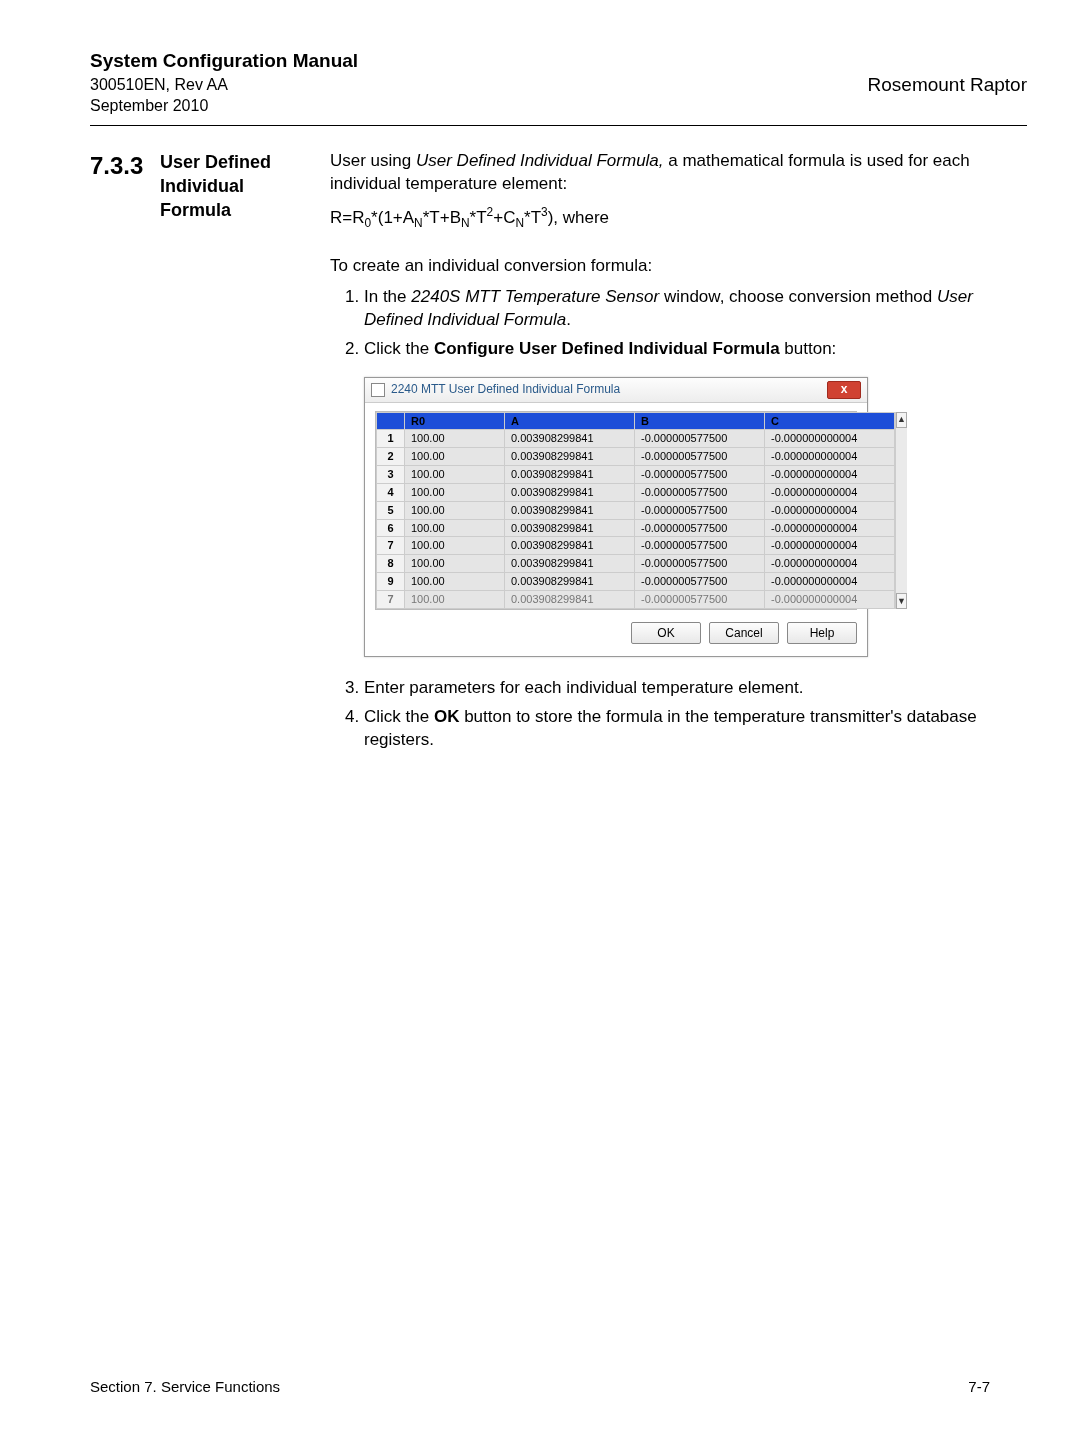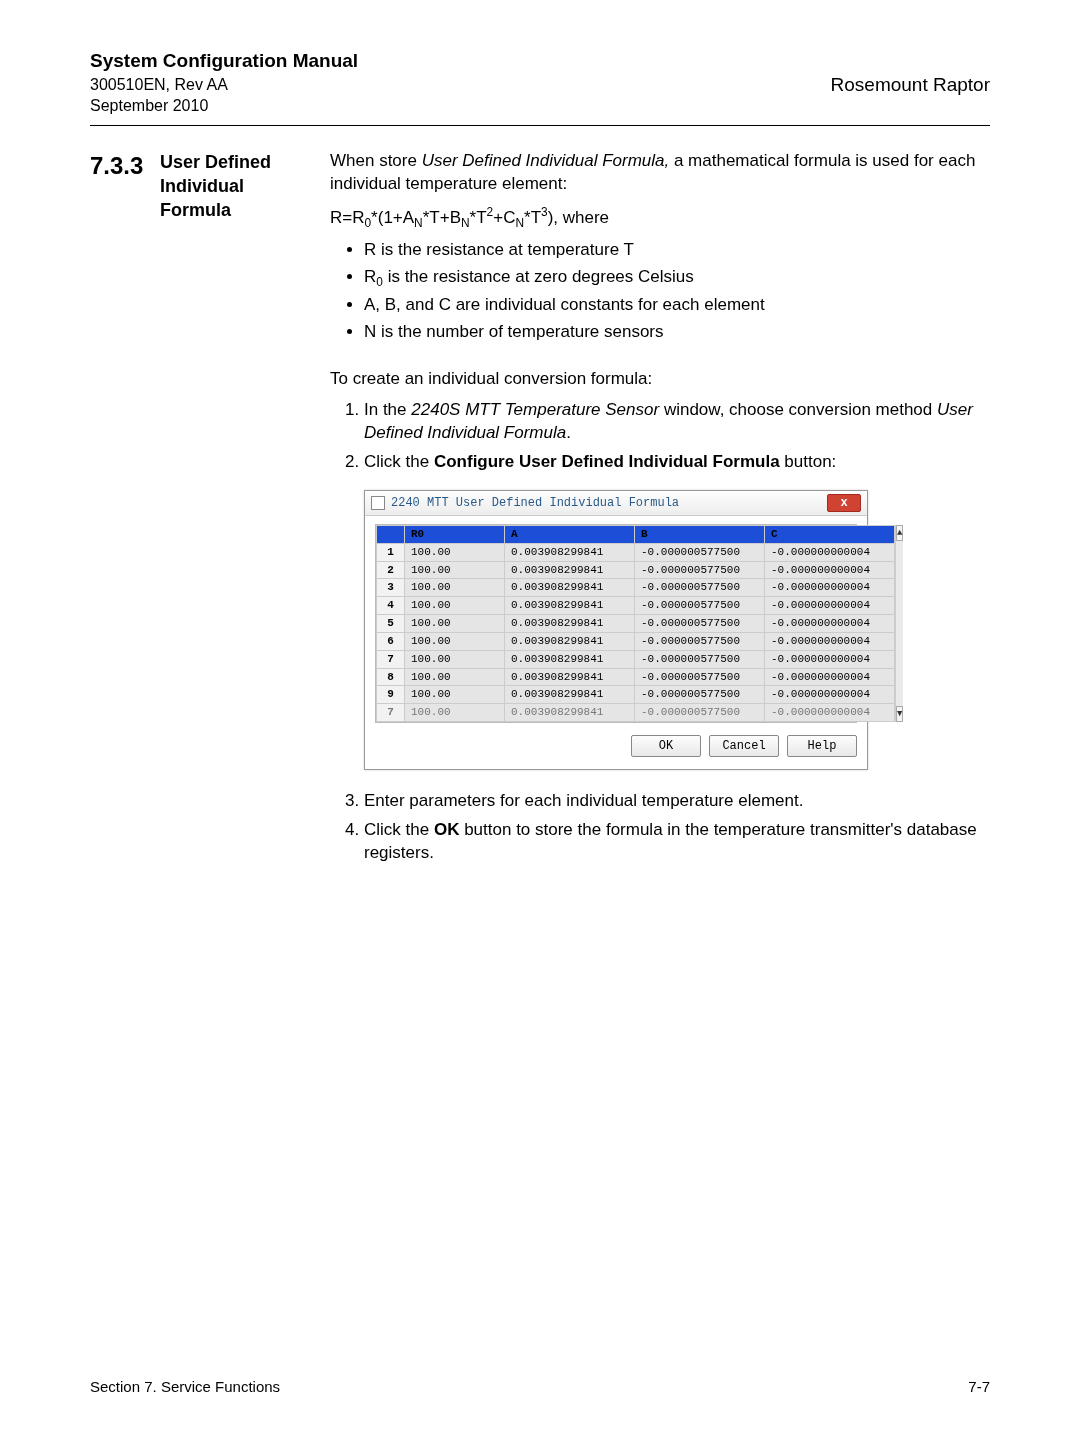--- a/index.html
+++ b/index.html
@@ -8,21 +8,21 @@
     font-family: Arial, Helvetica, sans-serif;
     background: #fff;
     color: #000;
     width: 1080px;
     height: 1437px;
     position: relative;
     font-size: 17px;
     line-height: 1.35;
   }
   .page {
-    padding: 48px 90px 40px 90px;
+    padding: 48px 53px 40px 90px;
   }
   .header-left { float: left; }
   .header-right { float: right; text-align: right; }
   .manual-title { font-weight: bold; font-size: 19px; }
   .doc-id, .doc-date { font-size: 16px; }
   .brand { font-size: 19px; margin-top: 24px; }
   .hr-clear { clear: both; }
   hr.rule { border: none; border-top: 1px solid #000; margin: 8px 0 24px 0; }
   .section-row { display: flex; align-items: flex-start; }
   .sec-num { width: 70px; font-weight: bold; font-size: 24px; flex-shrink: 0; }
@@ -36,21 +36,21 @@
   ol.steps li { margin: 6px 0; }
   .ital { font-style: italic; }
   .bold { font-weight: bold; }
   sub { font-size: 0.7em; vertical-align: sub; }
   sup { font-size: 0.7em; vertical-align: super; }
 
   .dialog-wrap { margin: 14px 0 20px 34px; }
   .dialog {
     border: 1px solid #999;
     width: 504px;
-    font-family: Liberation Mono, monospace;
+    font-family: Liberation Sans, sans-serif;
     font-size: 12px;
     background: #f7f7f7;
     box-shadow: 0 0 2px rgba(0,0,0,0.2);
   }
   .dlg-titlebar {
     display: flex;
     align-items: center;
     justify-content: space-between;
     padding: 3px 6px;
     background: linear-gradient(#fdfdfd,#ededed);
@@ -127,35 +127,27 @@
   </div>
   <div class="hr-clear"></div>
   <hr class="rule">
 
   <div class="section-row">
     <div class="sec-num">7.3.3</div>
     <div class="sec-head">User Defined Individual Formula</div>
     <div class="sec-body">
 
       <p class="para">
-        <span>When store </span><span class="ital">User Defined Individual Formula,</span><span> a mathematical formula is used for each individual temperature element:</span>
+        <span>User using </span><span class="ital">User Defined Individual Formula,</span><span> a mathematical formula is used for each individual temperature element:</span>
       </p>
 
       <p class="formula">
         R=R<sub>0</sub>*(1+A<sub>N</sub>*T+B<sub>N</sub>*T<sup>2</sup>+C<sub>N</sub>*T<sup>3</sup>), where
       </p>
 
-      <ul class="bullets">
-        <li>R is the resistance at temperature T</li>
-        <li>
-          <span>R</span><sub>0</sub><span> is the resistance at zero degrees Celsius</span>
-        </li>
-        <li>A, B, and C are individual constants for each element</li>
-        <li>N is the number of temperature sensors</li>
-      </ul>
 
       <p class="para" style="margin-top:24px">To create an individual conversion formula:</p>
 
       <ol class="steps">
         <li>
           <span>In the </span><span class="ital">2240S MTT Temperature Sensor</span><span> window, choose conversion method </span><span class="ital">User Defined Individual Formula</span><span>.</span>
         </li>
         <li>
           <span>Click the </span><span class="bold">Configure User Defined Individual Formula</span><span> button:</span>
         </li>

